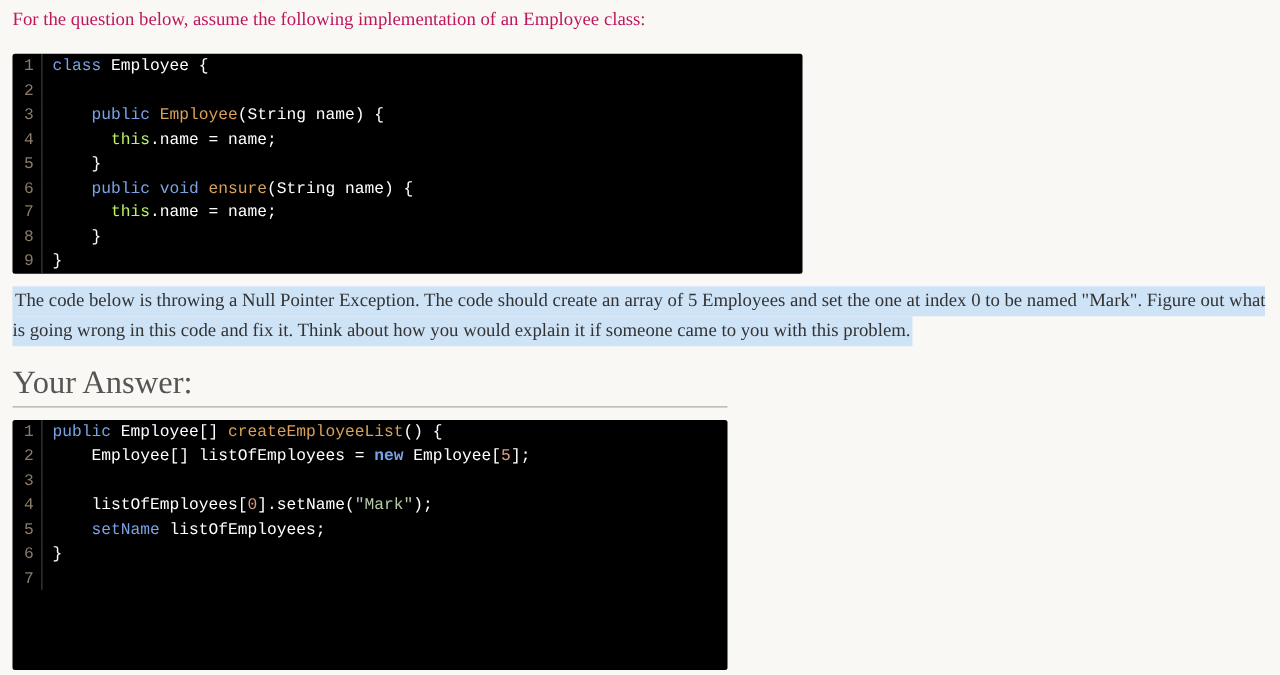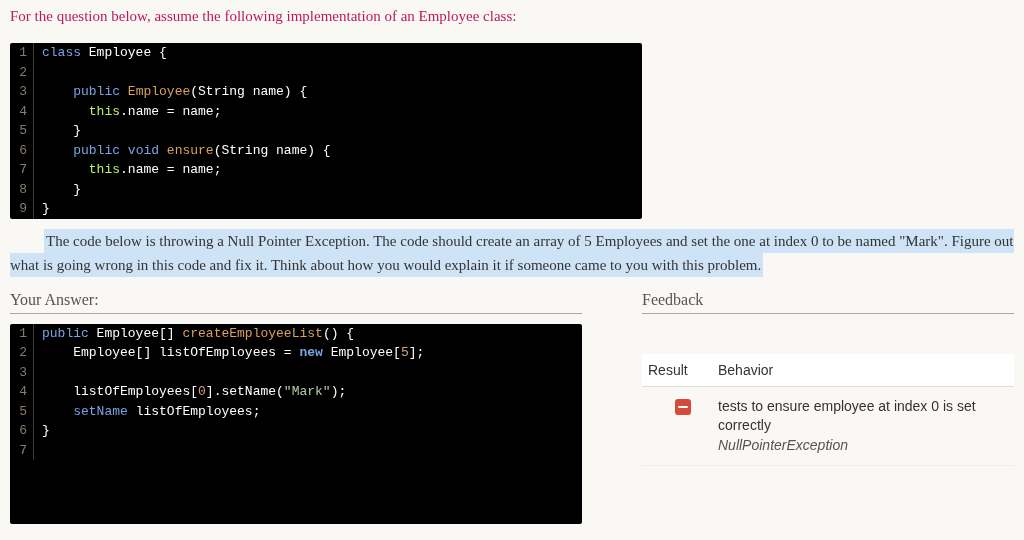--- a/index.html
+++ b/index.html
@@ -46,32 +46,31 @@
   .this { color: #bef264; }
   .str { color: #b5cea8; }
   .num { color: #d69d85; }
   .new { color: #7aa3e5; font-weight: bold; }
   .highlight-text {
     background: #cfe3f7;
     padding: 4px 2px;
     line-height: 1.6;
     margin-bottom: 10px;
     display: inline;
-    margin-left: 34px;
   }
   .highlight-wrap { margin-bottom: 14px; }
   .columns {
     display: flex;
     gap: 60px;
   }
   .col-left { flex: 0 0 572px; }
   .col-right { flex: 1; }
   .section-heading {
     font-family: Georgia, serif;
-    font-size: 16px;
+    font-size: 26px;
     font-weight: normal;
     color: #555;
     border-bottom: 1px solid #aaa;
     padding-bottom: 4px;
     margin-bottom: 10px;
   }
   .code-block.answer {
     width: 100%;
     height: 200px;
   }
@@ -194,30 +193,13 @@
         <div class="code-line">
           <div class="line-num">6</div>
           <div class="line-content"><span>}</span></div>
         </div>
         <div class="code-line">
           <div class="line-num">7</div>
           <div class="line-content"><span></span></div>
         </div>
       </div>
   </div>
-  <div class="col-right">
-    <div class="section-heading">Feedback</div>
-    <div class="feedback-table">
-      <div class="feedback-header">
-        <div class="fh-result">Result</div>
-        <div class="fh-behavior">Behavior</div>
-      </div>
-      <div id="feedback-rows">
-          <div class="feedback-row">
-            <div class="fr-result">
-              <div class="fail-icon"></div>
-            </div>
-            <div class="fr-behavior"><span>tests to ensure employee at index 0 is set correctly</span><span class="exception">NullPointerException</span></div>
-          </div>
-        </div>
-    </div>
-  </div>
 </div>
 
 </body></html>

